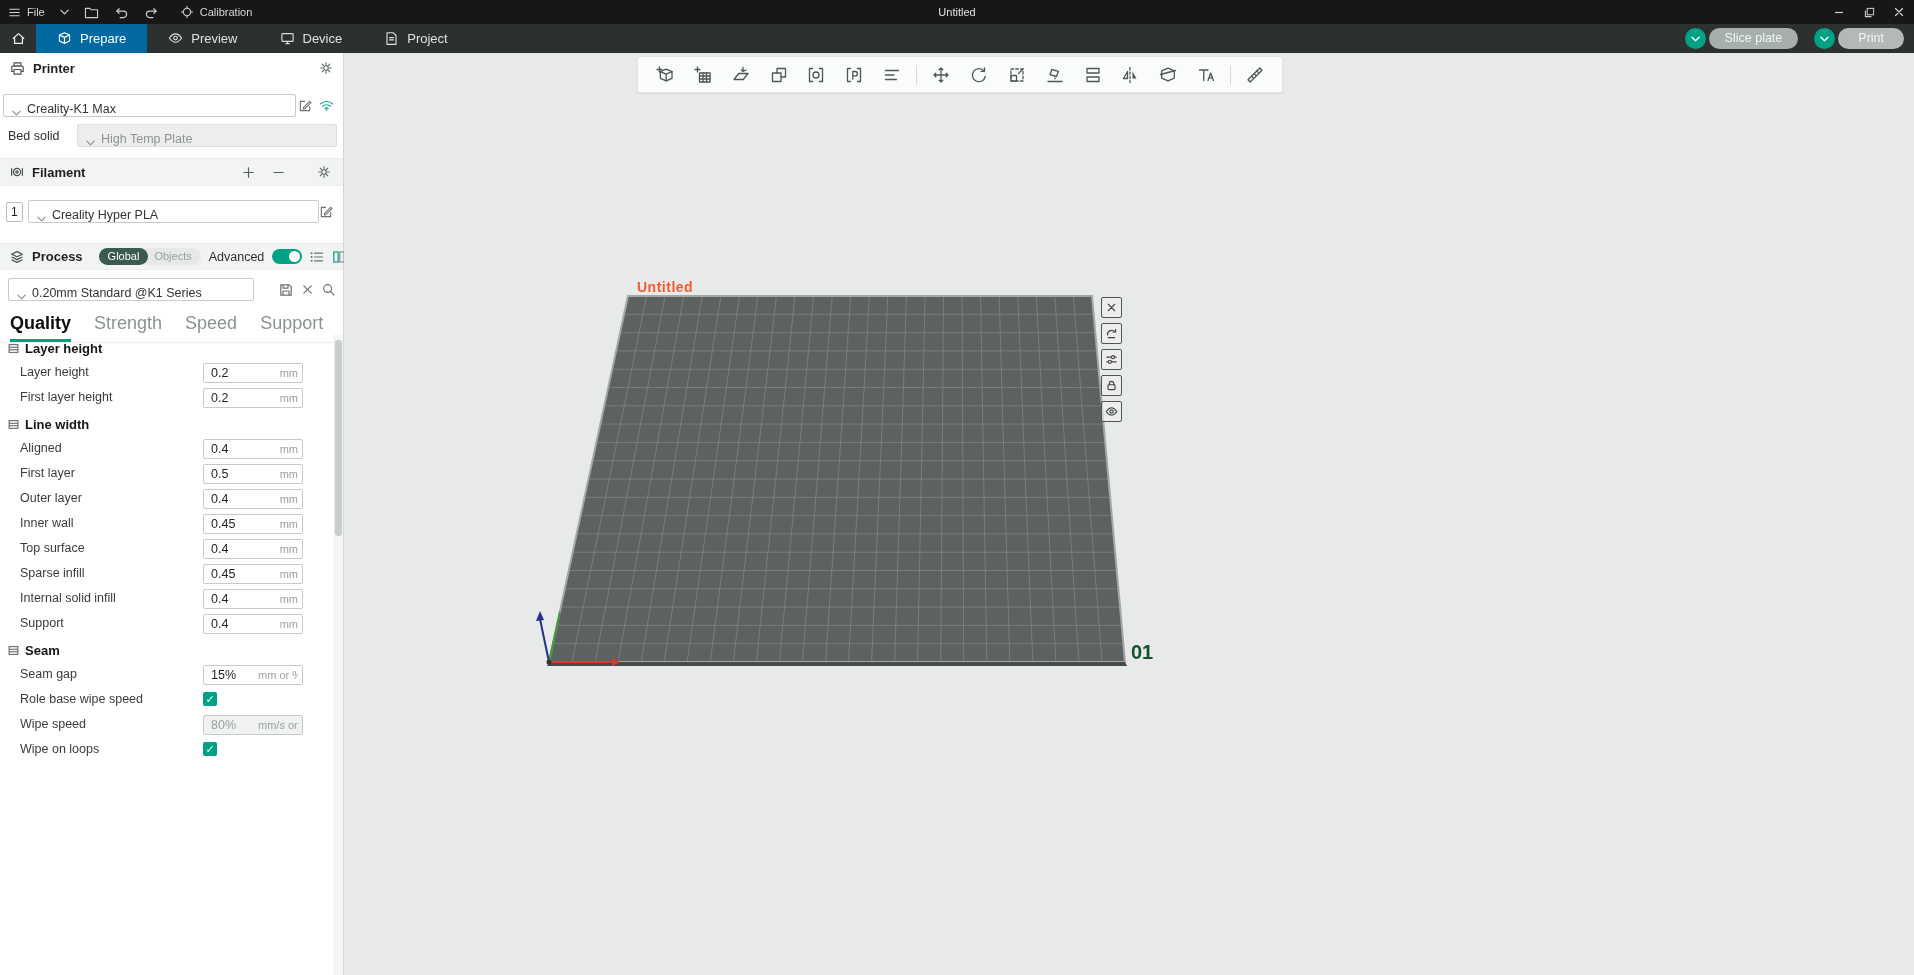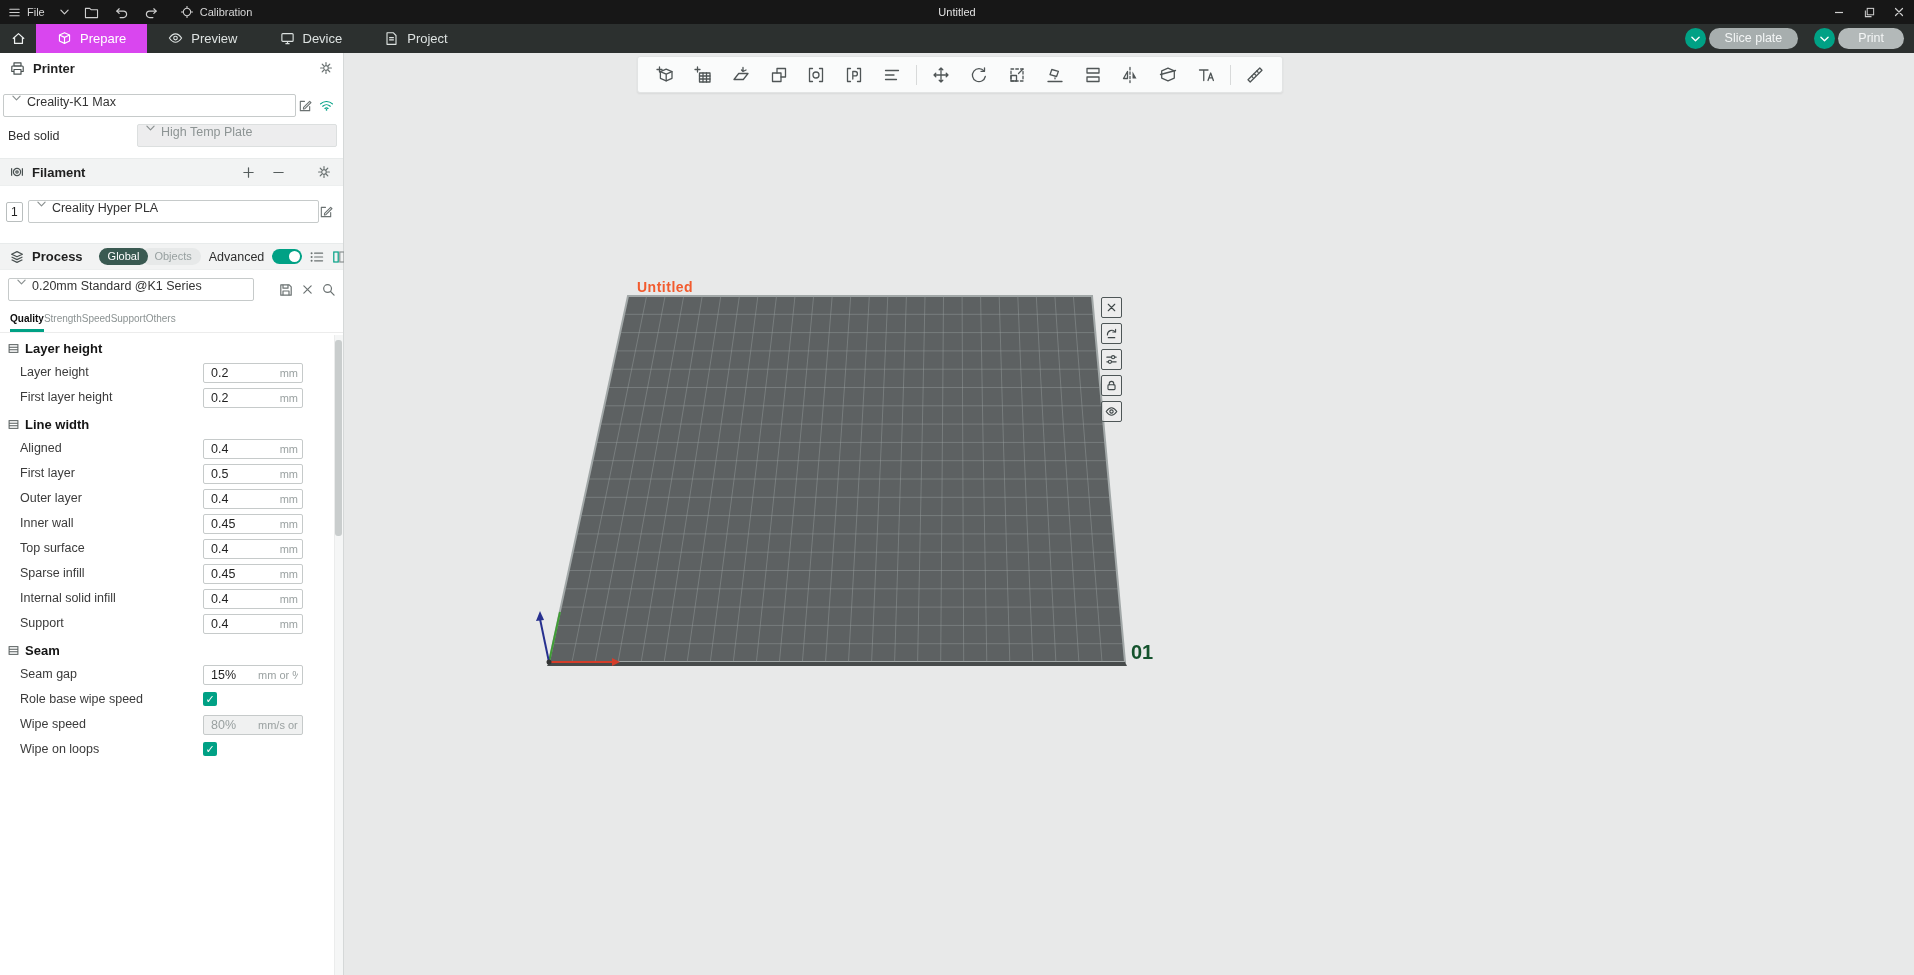--- a/index.html
+++ b/index.html
@@ -12,58 +12,58 @@
   .tb-left{display:flex;align-items:center;gap:15px;padding-left:8px}
   .tb-item{display:flex;align-items:center;gap:6px;cursor:default;white-space:nowrap}
   .tb-title{position:absolute;left:50%;transform:translateX(-50%);color:#e3e3e3}
   .tb-win{margin-left:auto;display:flex;height:24px}
   .tb-winbtn{width:30px;height:24px;display:flex;align-items:center;justify-content:center}
 
   
   .tabbar{position:absolute;top:24px;left:0;right:0;height:29px;background:#2c302f;display:flex;align-items:stretch;color:#dde2e1;font-size:13px;z-index:8}
   .home{width:36px;display:flex;align-items:center;justify-content:center}
   .tab{display:flex;align-items:center;gap:8px;padding:0 21px;white-space:nowrap}
-  .tab.active{background:#d946ef;color:#fff}
+  .tab.active{background:#0369a1;color:#fff}
   .tabbar-right{margin-left:auto;display:flex;align-items:center;gap:16px;padding-right:10px}
   .actgroup{display:flex;align-items:center;gap:3px}
   .drop{width:21px;height:21px;border-radius:50%;background:#00a185;display:flex;align-items:center;justify-content:center;color:#fff}
   .pill{height:21px;line-height:21px;padding:0 16px;border-radius:11px;background:#a7aeae;color:#f4f6f6;font-size:12.5px;white-space:nowrap}
   .pill.print{background:#b3b9b9;padding:0 20px}
 
   
   .sidebar{position:absolute;top:53px;left:0;width:344px;bottom:0;background:#fff;border-right:1px solid #d5d8d8;color:#2f2f2f;font-size:12.5px}
   .sec-title{font-weight:bold;font-size:13px;color:#1f1f1f;white-space:nowrap}
   .row-head{display:flex;align-items:center;gap:8px;height:26px;padding:0 10px;margin-top:2px}
   .iconbtn{color:#6b7272;display:flex;align-items:center;justify-content:center;cursor:default}
   .ml-auto{margin-left:auto}
-  .selectbox{height:23px;border:1px solid #c6caca;border-radius:2px;background:#fff;display:flex;align-items:flex-start;gap:6px;padding:0 8px;color:#333;white-space:nowrap;overflow:hidden}
+  .selectbox{height:23px;border:1px solid #c6caca;border-radius:2px;background:#fff;display:flex;align-items:flex-end;gap:6px;padding:0 8px;color:#333;white-space:nowrap;overflow:hidden}
   .selectbox .caret{color:#8a9090;flex:0 0 auto}
   .selectbox.disabled{background:#ededee;color:#8d9494;border-color:#dcdfdf}
   .printer-row{display:flex;align-items:center;margin:13px 6px 0 3px}
   .printer-row .selectbox{width:293px}
   .printer-row .icons{margin-left:auto;display:flex;gap:7px;align-items:center;padding-right:3px}
   .bed-row{display:flex;align-items:center;margin:7px 6px 0 8px}
-  .bed-row .selectbox{width:200px;margin-left:auto}
+  .bed-row .selectbox{width:260px;margin-left:auto}
   .band{height:28px;background:#f2f3f3;border-top:1px solid #e8ebeb;border-bottom:1px solid #edefef;display:flex;align-items:center;gap:8px;padding:0 10px;margin-top:11px}
   .band .tools{margin-left:auto;display:flex;align-items:center;gap:17px;padding-right:2px}
   .filament-row{display:flex;align-items:center;margin:14px 6px 0 6px}
   .slotbox{width:17px;height:20px;border:1px solid #b9bebe;border-radius:2px;font-size:12px;display:flex;align-items:center;justify-content:center;color:#222}
   .filament-row .selectbox{width:293px;margin-left:5px;height:23px}
   .band.process{margin-top:20px;height:27px}
   .pills{display:flex;margin-left:8px;align-items:center}
   .pillg{height:17px;line-height:17px;padding:0 9px;font-size:11px;border-radius:9px;white-space:nowrap}
   .pillg.on{background:#3a5a52;color:#fff;position:relative;z-index:1}
   .pillg.off{background:#e7e9e9;color:#97a0a0;margin-left:-7px;padding-left:13px}
   .adv{margin-left:auto;display:flex;align-items:center;gap:8px;padding-right:2px}
   .toggle{width:30px;height:15px;border-radius:8px;background:#00a185;position:relative}
   .toggle::after{content:"";position:absolute;right:2px;top:2px;width:11px;height:11px;border-radius:50%;background:#fff}
   .preset-row{display:flex;align-items:center;margin:8px 8px 0 8px}
   .preset-row .selectbox{width:246px}
   .preset-icons{margin-left:auto;display:flex;gap:9px;align-items:center;color:#6b7272}
-  .proc-tabs{display:flex;padding:12px 0 0 10px;font-size:10px;color:#8b9292;border-bottom:1px solid #ececec}
+  .proc-tabs{display:flex;gap:23px;padding:12px 0 0 10px;font-size:18px;color:#8b9292;border-bottom:1px solid #ececec}
   .ptab{padding-bottom:8px;position:relative;white-space:nowrap}
   .ptab.active{color:#0d0d0d;font-weight:bold}
   .ptab.active::after{content:"";position:absolute;left:0;right:0;bottom:0;height:3px;background:#00a185}
   .params{position:absolute;top:282px;left:0;right:0;bottom:0;overflow:hidden}
   .vtrack{position:absolute;right:0;top:0;bottom:0;width:9px;background:#f5f6f6;border-left:1px solid #ebecec}
   .vthumb{position:absolute;right:1px;top:5px;width:7px;height:196px;border-radius:3px;background:#c9cdcd}
   .psection{display:flex;align-items:center;gap:6px;height:26px;padding-left:8px;font-weight:bold;font-size:13px;color:#151515}
   .prow{position:relative;height:25px}
   .plabel{position:absolute;left:20px;top:4px;color:#3b3b3b;white-space:nowrap}
   .pctl{position:absolute;left:203px;top:2px;width:100px;height:20px}

